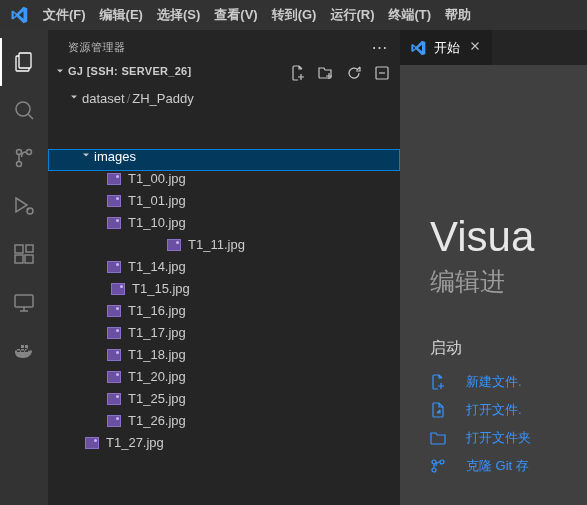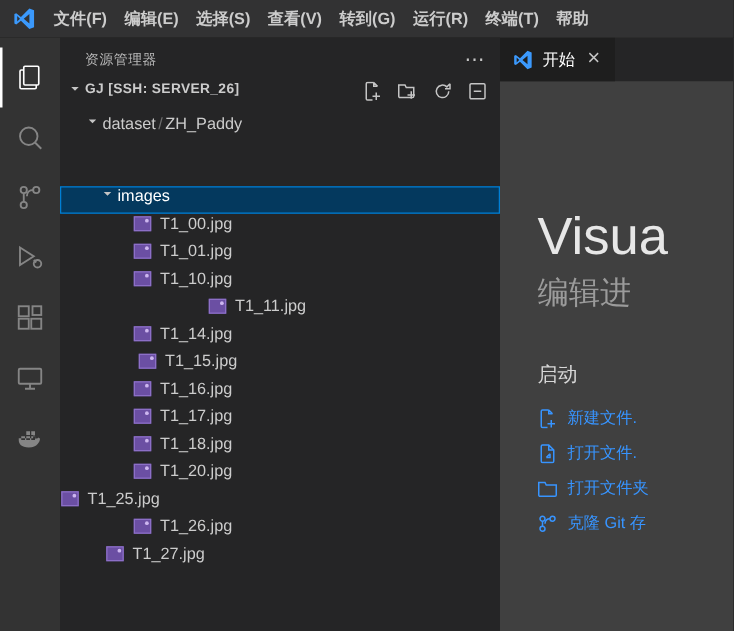--- a/index.html
+++ b/index.html
@@ -23,25 +23,25 @@
 .tree-row .twisty { display: inline-flex; width: 16px; justify-content: center; color: #c5c5c5; }
 .tree-row .file-icon { width: 16px; height: 16px; margin-right: 6px; display: inline-flex; align-items: center; justify-content: center; }
 .root-actions { margin-left: auto; display: flex; gap: 12px; color: #c5c5c5; }
 .root-actions span { cursor: pointer; display: inline-flex; }
 .path-sep { color: #6e6e6e; padding: 0 2px; }
 .editor { flex: 1; background: #404040; display: flex; flex-direction: column; overflow: hidden; }
 .tabs { height: 35px; background: #252526; display: flex; align-items: stretch; }
 .tab { display: flex; align-items: center; gap: 8px; padding: 0 10px; background: #1e1e1e; color: #ffffff; font-size: 13px; }
 .tab .close { color: #c5c5c5; cursor: pointer; }
 .welcome { padding: 100px 0 0 30px; color: #e8e8e8; overflow: hidden; }
-.welcome h1 { font-size: 42px; font-weight: 300; color: #e7e7e7; }
+.welcome h1 { font-size: 42px; font-weight: 300; color: #e7e7e7; margin-top: 48px; }
 .welcome .sub { font-size: 25px; color: #9b9b9b; margin-top: 4px; font-weight: 300; }
 .welcome h3 { margin-top: 40px; font-size: 16px; font-weight: 500; color: #d7d7d7; }
 .start-list { margin-top: 14px; display: flex; flex-direction: column; gap: 10px; font-size: 13px; }
-.start-item { color: #3794ff; display: flex; align-items: flex-end; gap: 8px; cursor: pointer; }
+.start-item { color: #3794ff; display: flex; align-items: center; gap: 20px; cursor: pointer; }
 .start-item svg { flex-shrink: 0; }
 .img-icon { width: 14px; height: 12px; background: #6b4fa3; border: 1px solid #8c6fc7; position: relative; }
 .img-icon::after { content: ""; position: absolute; right: 1px; top: 1px; width: 3px; height: 3px; background: #cdb6ef; border-radius: 50%; }
 </style>
 </head>
 <body>
 
 <div class="menubar">
   <svg class="logo" viewBox="0 0 24 24">
       <path fill="#3b99fc" d="M23 3l-5-2-9 9-5-4-2 1v10l2 1 5-4 9 9 5-2V3zM5 15V9l3 3-3 3zm13 2l-6-5 6-5v10z"></path>
@@ -215,21 +215,21 @@
               <span class="img-icon"></span>
             </span>
             <span>T1_18.jpg</span>
           </div>
           <div class="tree-row" style="padding-left: 58px;">
             <span class="file-icon">
               <span class="img-icon"></span>
             </span>
             <span>T1_20.jpg</span>
           </div>
-          <div class="tree-row" style="">
+          <div class="tree-row" style="padding-left: 58px;">
             <span class="file-icon">
               <span class="img-icon"></span>
             </span>
             <span>T1_25.jpg</span>
           </div>
           <div class="tree-row" style="padding-left: 58px;">
             <span class="file-icon">
               <span class="img-icon"></span>
             </span>
             <span>T1_26.jpg</span>

